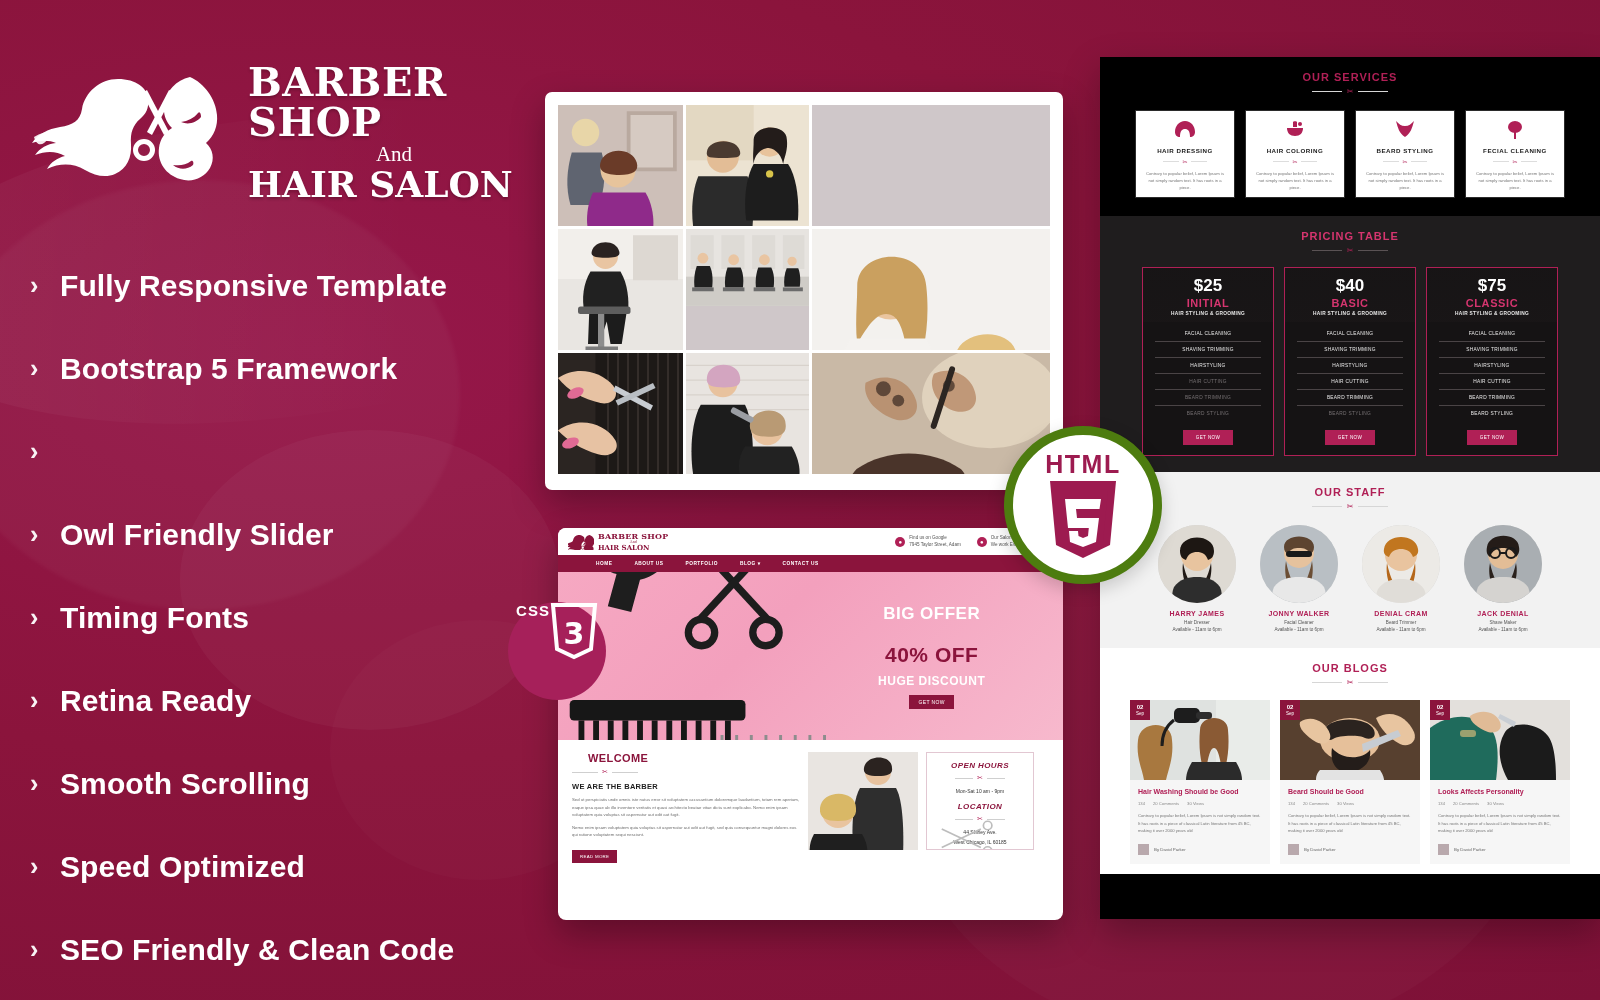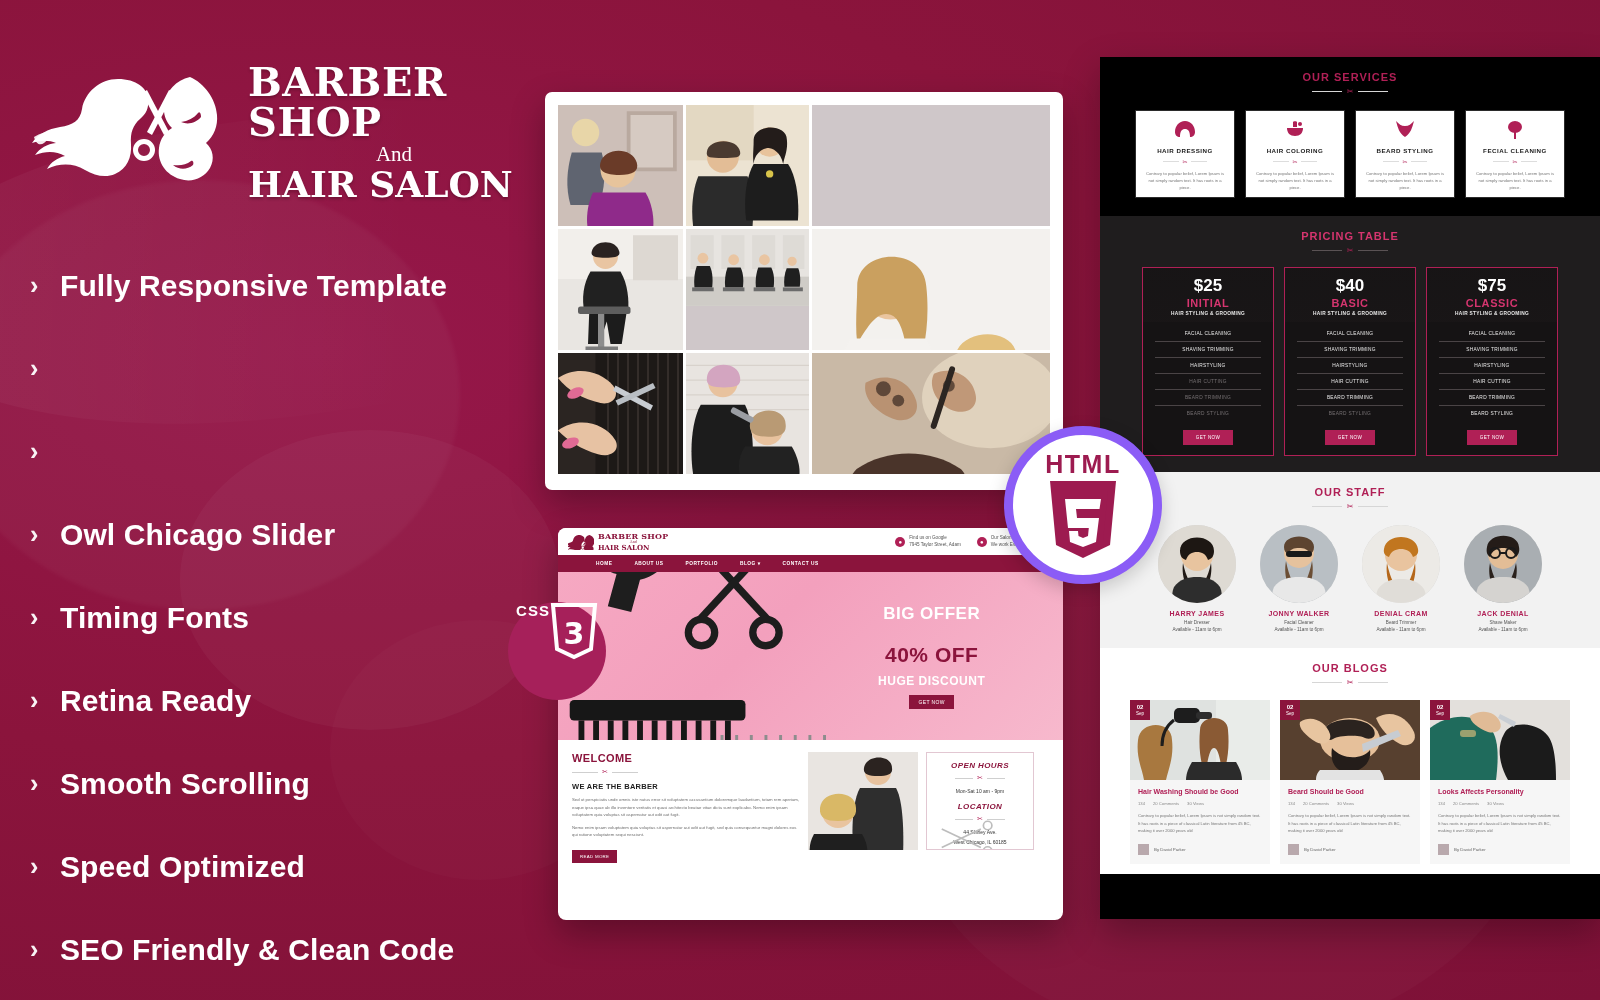--- a/index.html
+++ b/index.html
@@ -62,21 +62,21 @@
   
   .badge-css3 {
     position: absolute; left: 508px; top: 602px; width: 98px; height: 98px; border-radius: 50%;
     background: #a6205a; display: flex; flex-direction: row;
     align-items: flex-start; justify-content: center; z-index: 9;
   }
   .badge-css3 .bword { color:#fff; font-weight:700; font-size:15px; letter-spacing:1px; margin-bottom:1px;}
   
   .badge-html5 {
     position: absolute; left: 1004px; top: 426px; width: 158px; height: 158px; border-radius: 50%;
-    background: #fff; border: 9px solid #8b5cf6; display: flex; flex-direction: column;
+    background: #fff; border: 9px solid #4d7c0f; display: flex; flex-direction: column;
     align-items: center; justify-content: center; z-index: 9;
     box-shadow: 0 6px 18px rgba(0,0,0,.18);
   }
   .badge-html5 .bword { color:#9d1b50; font-weight:700; font-size:25px; letter-spacing:1.5px; }
 
   
   .site-card {
     position: absolute; left: 558px; top: 528px; width: 505px; height: 392px;
     background:#fff; border-radius: 8px; overflow: hidden; z-index: 7;
     box-shadow: 0 14px 34px rgba(0,0,0,.30);
@@ -101,21 +101,21 @@
     background: linear-gradient(135deg,#f6a8c2 0%, #f3a0bd 40%, #f7b9cd 100%); overflow:hidden; }
   .hero-tools { position:absolute; left:0; top:0; width: 58%; height:100%; }
   .hero-copy { position:absolute; right:0; top: 0; width: 52%; height:100%;
      display:flex; flex-direction:column; align-items:center; justify-content:center; gap:7px;}
   .hero-big { color:#fff; font-size:17px; font-weight:700; letter-spacing:.5px; }
   .hero-off { color:#8b143c; font-size:21px; font-weight:700; letter-spacing:.5px;margin-top:12px; }
   .hero-huge { color:#fff; font-size:12px; font-weight:600; letter-spacing:.5px; }
   .hero-btn { background:#8b143c; color:#fff; font-size:5px; padding:4px 9px; border:none; letter-spacing:.4px;}
   .sc-bottom { height: 110px; display:flex; padding: 12px 10px 0 14px; gap: 8px; background:#fff; }
   .welcome-col { width: 228px; }
-  .welcome-h { color:#8b143c; font-size:11px; font-weight:700; letter-spacing:.4px; }
+  .welcome-h { color:#8b143c; font-size:11px; font-weight:700; letter-spacing:.4px;margin-left:16px; }
   .sep { display:flex; align-items:center; gap:4px; margin: 4px 0 6px 0; }
   .sep .ln { height:1px; width:26px; background:#cfcfcf; }
   .sep .sc-ic { color:#b02056; font-size:7px; }
   .welcome-sub { font-size:7.5px; font-weight:700; color:#1d1d1d; letter-spacing:.3px; margin-bottom:5px;}
   .welcome-p { font-size:4.3px; color:#6d6d6d; line-height:1.75; margin-bottom:5px; }
   .read-more { background:#8b143c; color:#fff; border:none; font-size:4.4px; padding:4px 8px; letter-spacing:.3px;}
   .welcome-img { width: 110px; background:#d8d2d4; }
   .hours-col { width: 108px; border:1px solid #e2c7d2; padding: 8px 4px; text-align:center; position:relative; overflow:hidden;}
   .hours-h { color:#8b143c; font-size:8px; font-weight:700; letter-spacing:.4px;font-style:italic; }
   .hours-line { font-size:5px; color:#333; margin: 4px 0 8px; }
@@ -213,27 +213,28 @@
     </div>
   </div>
 
   <div class="features">
     <div class="feature">
       <span class="chev">›</span>
       <span class="flabel">Fully Responsive Template</span>
     </div>
     <div class="feature">
       <span class="chev">›</span>
+      <span class="flabel">Bootstrap 5 Framework</span>
     </div>
     <div class="feature">
       <span class="chev">›</span>
     </div>
     <div class="feature">
       <span class="chev">›</span>
-      <span class="flabel">Owl Chicago Slider</span>
+      <span class="flabel">Owl Friendly Slider</span>
     </div>
     <div class="feature">
       <span class="chev">›</span>
       <span class="flabel">Timing Fonts</span>
     </div>
     <div class="feature">
       <span class="chev">›</span>
       <span class="flabel">Retina Ready</span>
     </div>
     <div class="feature">

